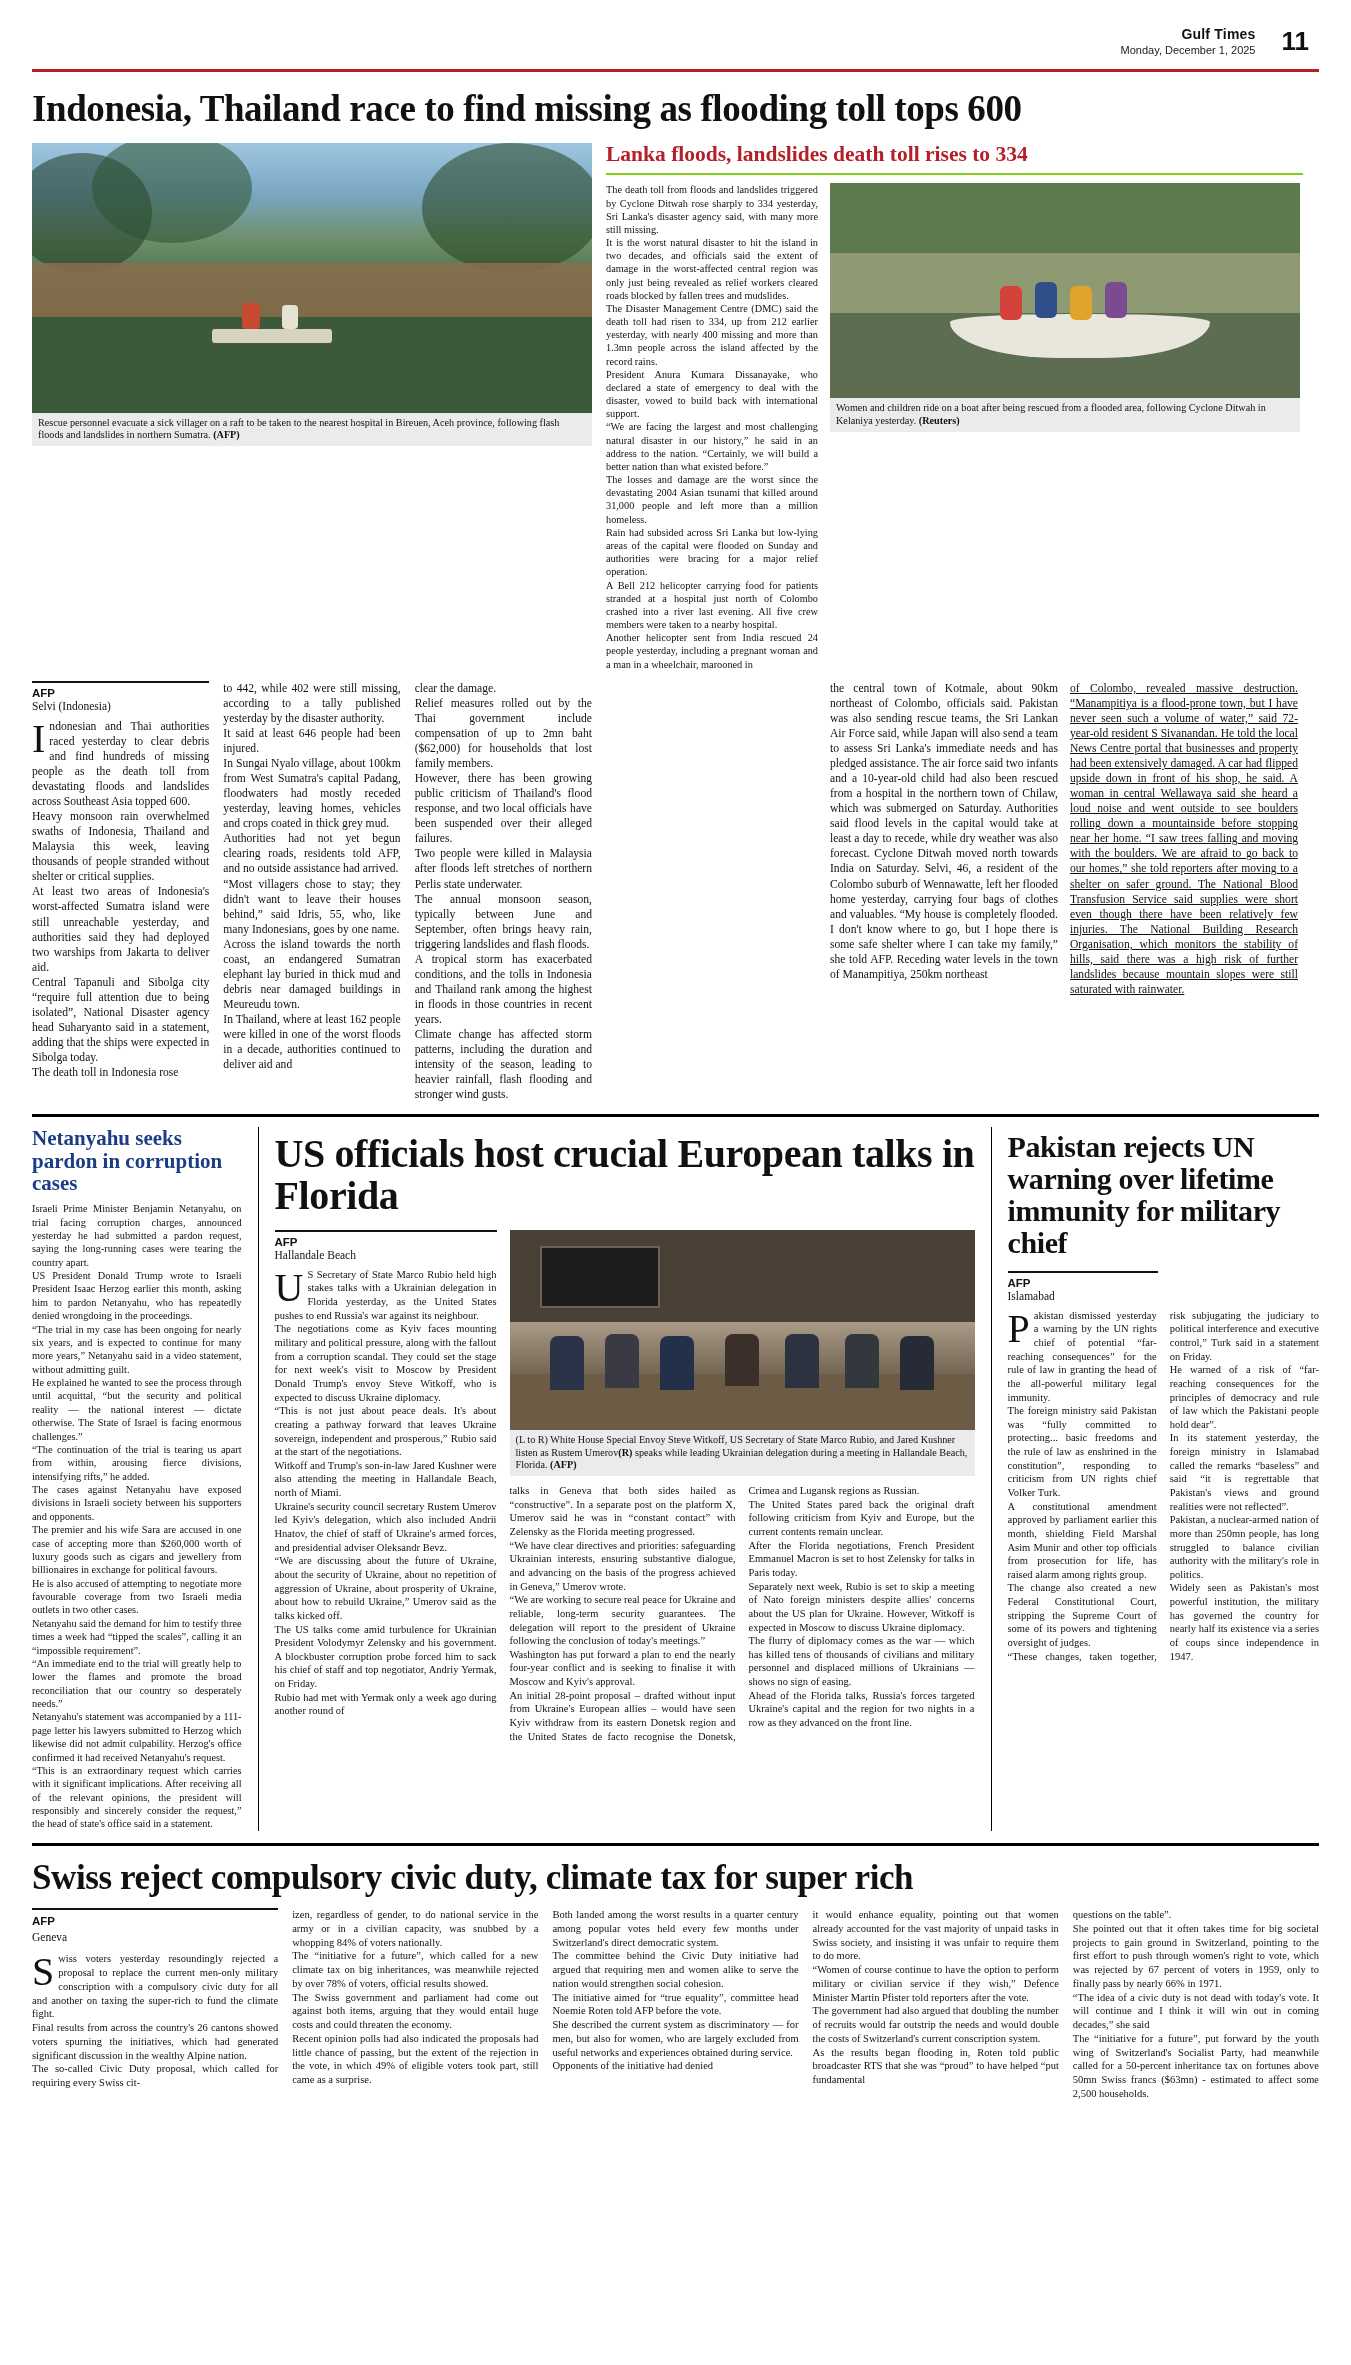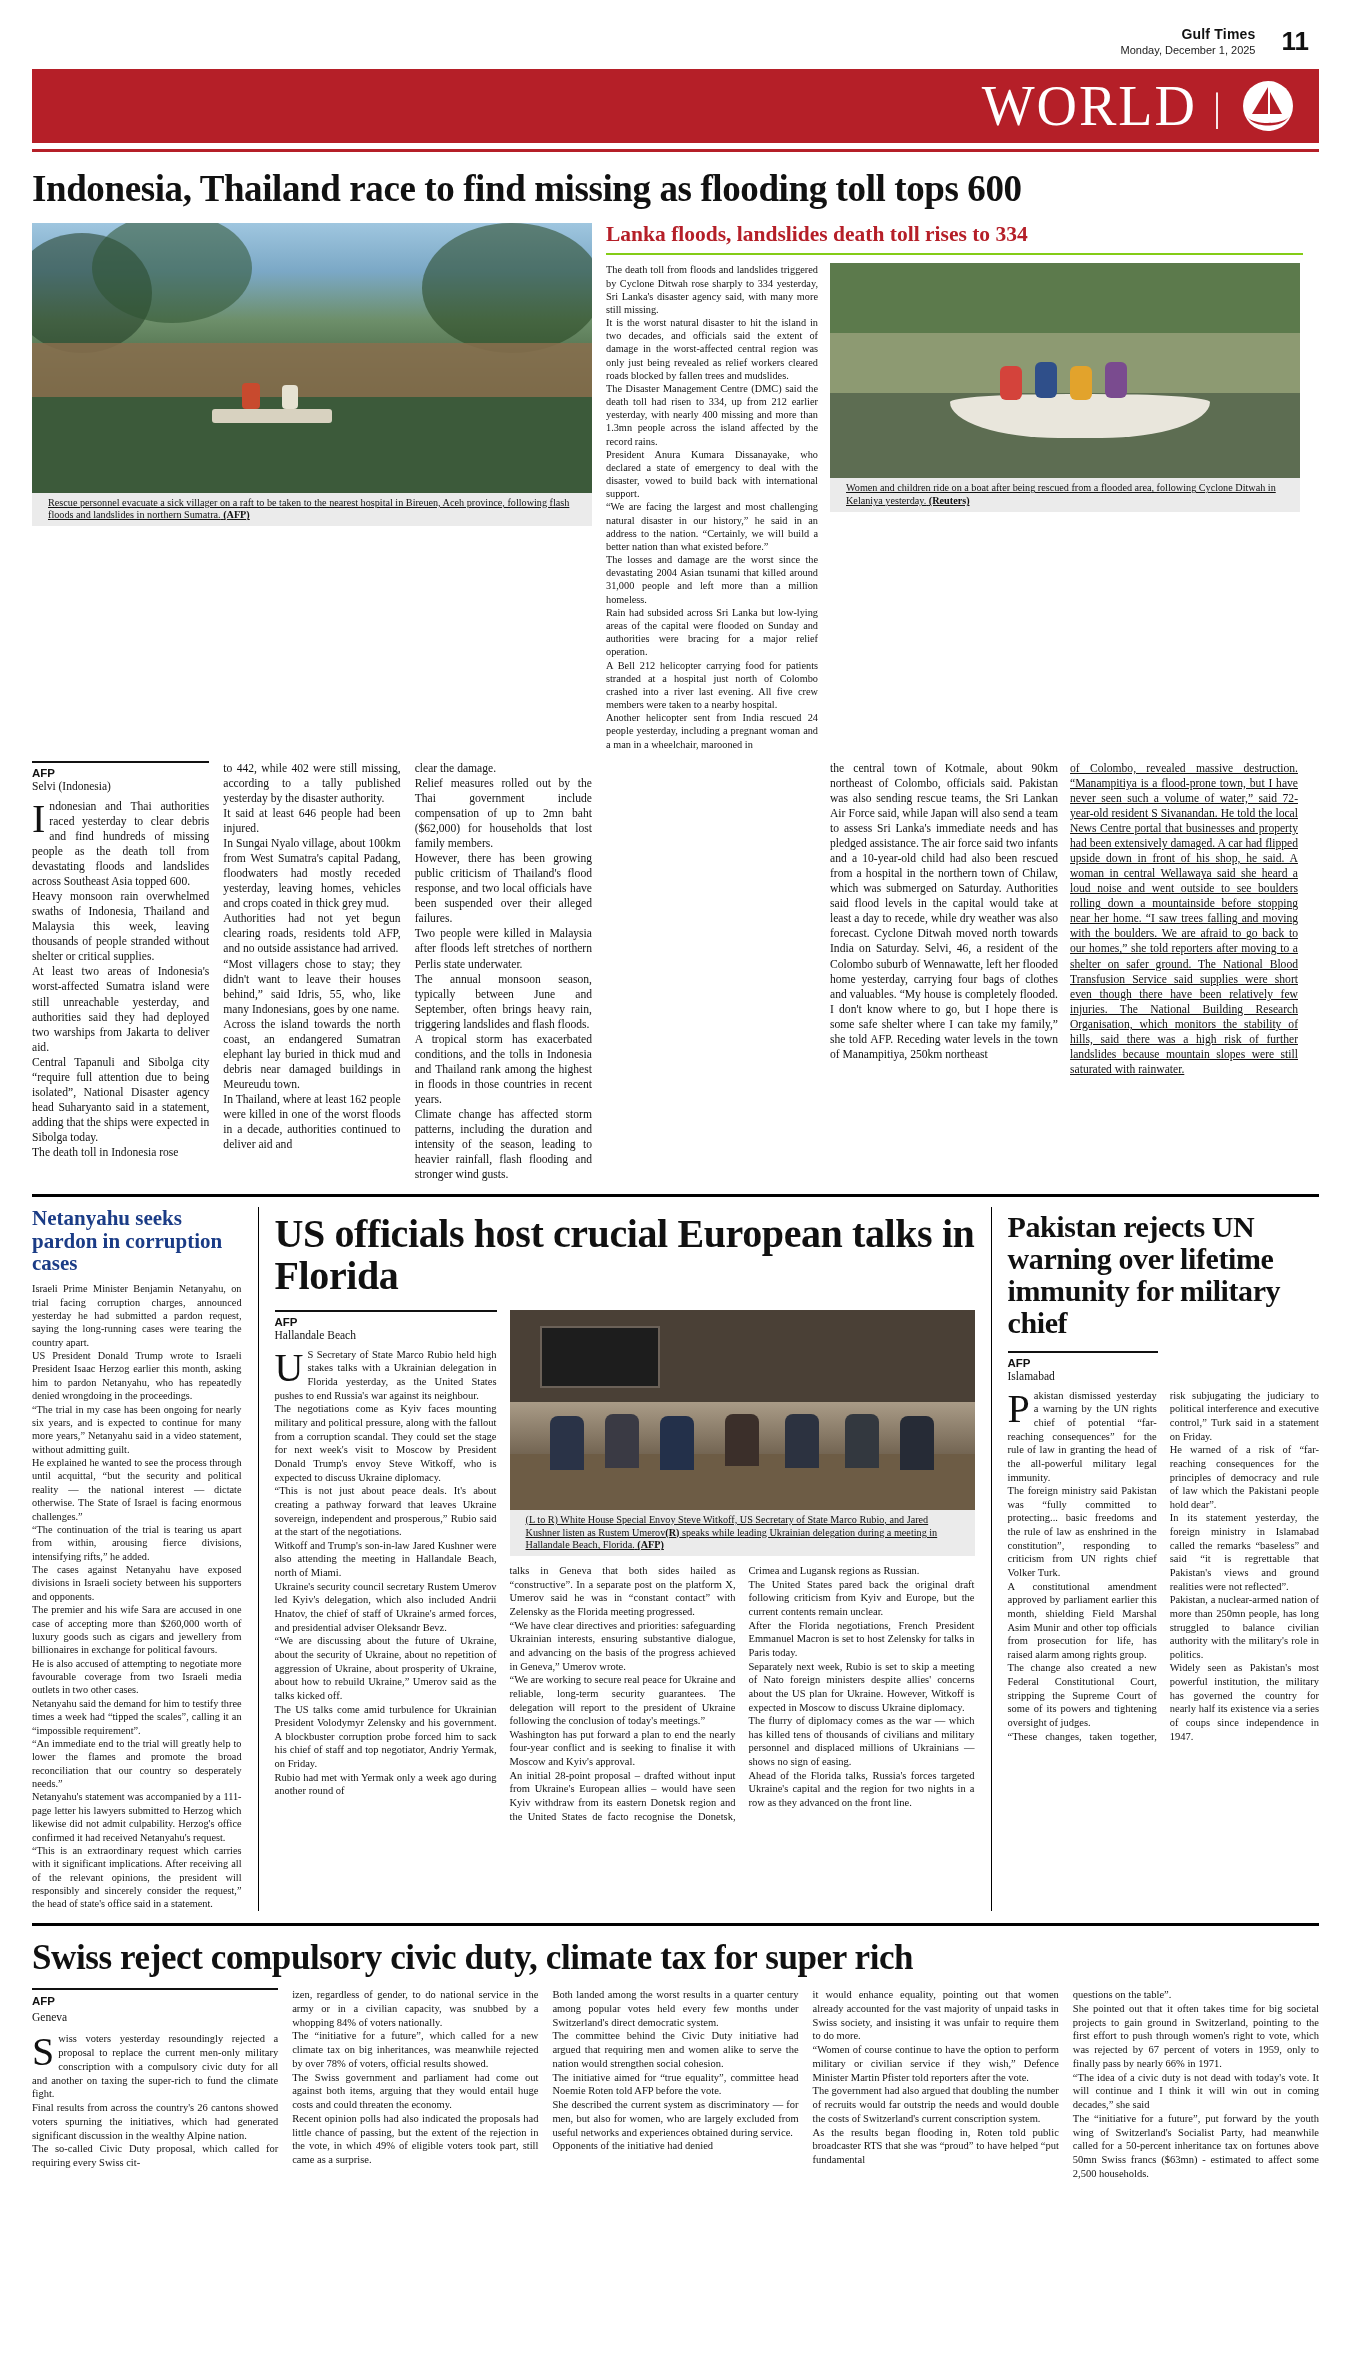--- a/index.html
+++ b/index.html
@@ -45,21 +45,21 @@
     line-height: 1.04; letter-spacing: -0.4px;
   }
   .hl-main { font-size: 37px; margin: 18px 0 14px 0; }
   .byline-label { font-family:"Liberation Sans", sans-serif; font-weight:bold; font-size:11.5px; }
   .byline-place { font-family:"Liberation Serif", serif; font-size:11.5px; margin-top:1px;}
   .byline { border-top: 2px solid #111; padding-top: 4px; margin-bottom: 7px; }
   .body-col { font-size: 11.6px; line-height: 1.30; text-align: justify; hyphens: auto; }
   .dropcap::first-letter {
     float: left; font-size: 40px; line-height: 0.84; padding: 3px 4px 0 0; font-weight: normal;
   }
-  .caption { font-size: 10.2px; line-height:1.25; background:#ebebeb; padding:4px 16px;text-decoration:underline; }
+  .caption { font-size: 10.2px; line-height:1.25; background:#ebebeb; padding:4px 6px; }
   .caption b { font-weight: bold; }
 
   .photo { background:#30506a; position: relative; overflow:hidden; }
   hr.thick { border:none; border-top:3px solid #000; margin: 12px 0 10px 0; }
 
   
   .top-sec { margin-top: 10px; }
   .top-grid { display:flex; gap: 14px; }
   .top-left { width: 560px; }
   .top-right { width: 697px; }
@@ -112,32 +112,20 @@
 <div class="page">
 
   <div class="masthead">
     <div class="mast-right">
       <div class="mast-title">Gulf Times</div>
       <div class="mast-date">Monday, December 1, 2025</div>
     </div>
     <div class="mast-page">11</div>
   </div>
 
-  <div class="red-band">
-    <div class="word">WORLD</div>
-    <div class="divider">|</div>
-    <div class="dhow">
-      <svg width="66" height="52" viewBox="0 0 66 52">
-        <circle cx="33" cy="26" r="25" fill="#ffffff"></circle>
-        <path d="M33 7 L33 34 L17 34 Z" fill="#b51f28"></path>
-        <path d="M35 12 L47 34 L35 34 Z" fill="#b51f28"></path>
-        <path d="M12 37 C20 45, 46 45, 54 37 L50 41 C42 47, 24 47, 16 41 Z" fill="#b51f28"></path>
-      </svg>
-    </div>
-  </div>
   <div class="rule-under-band"></div>
 
   <div class="top-sec">
     <div class="headline hl-main">Indonesia, Thailand race to find missing as flooding toll tops 600</div>
 
     <div class="top-grid">
 
       <div class="top-left">
         <div class="photo img-river" style="height:270px;">
           <div class="veg" style="left:-20px;top:10px;width:140px;height:120px;background:#1f3a23;"></div>

